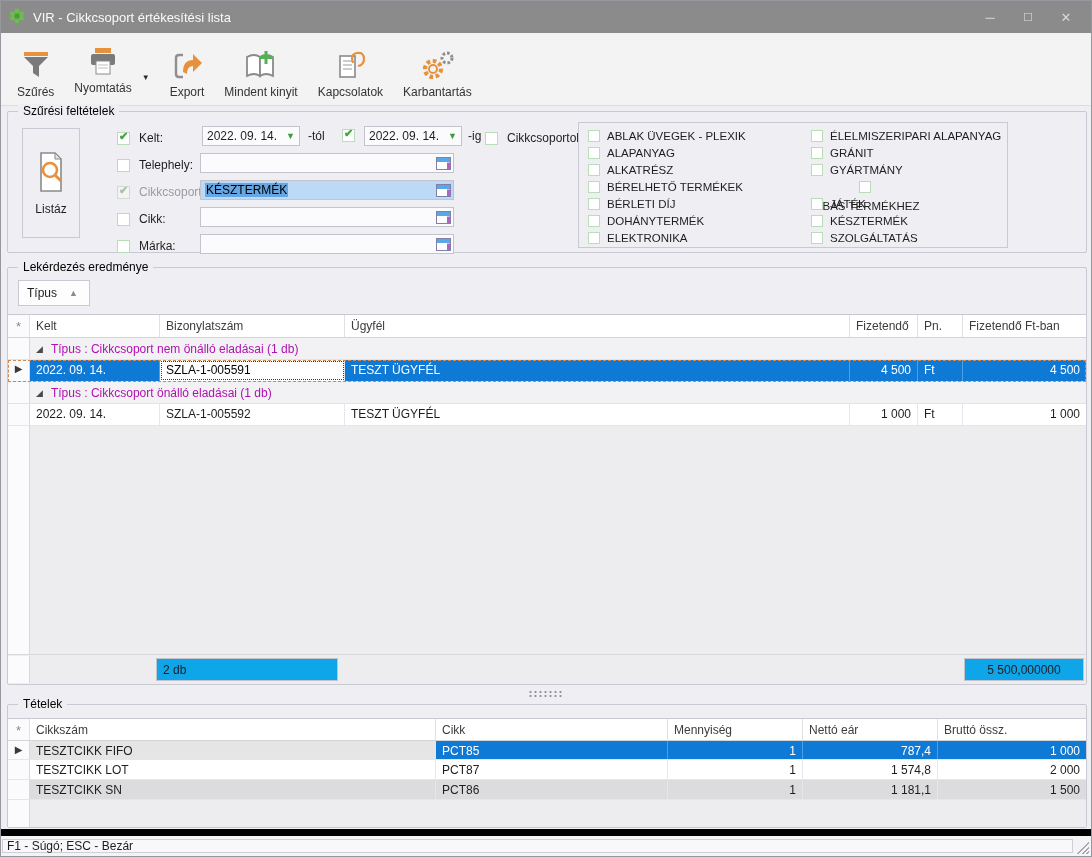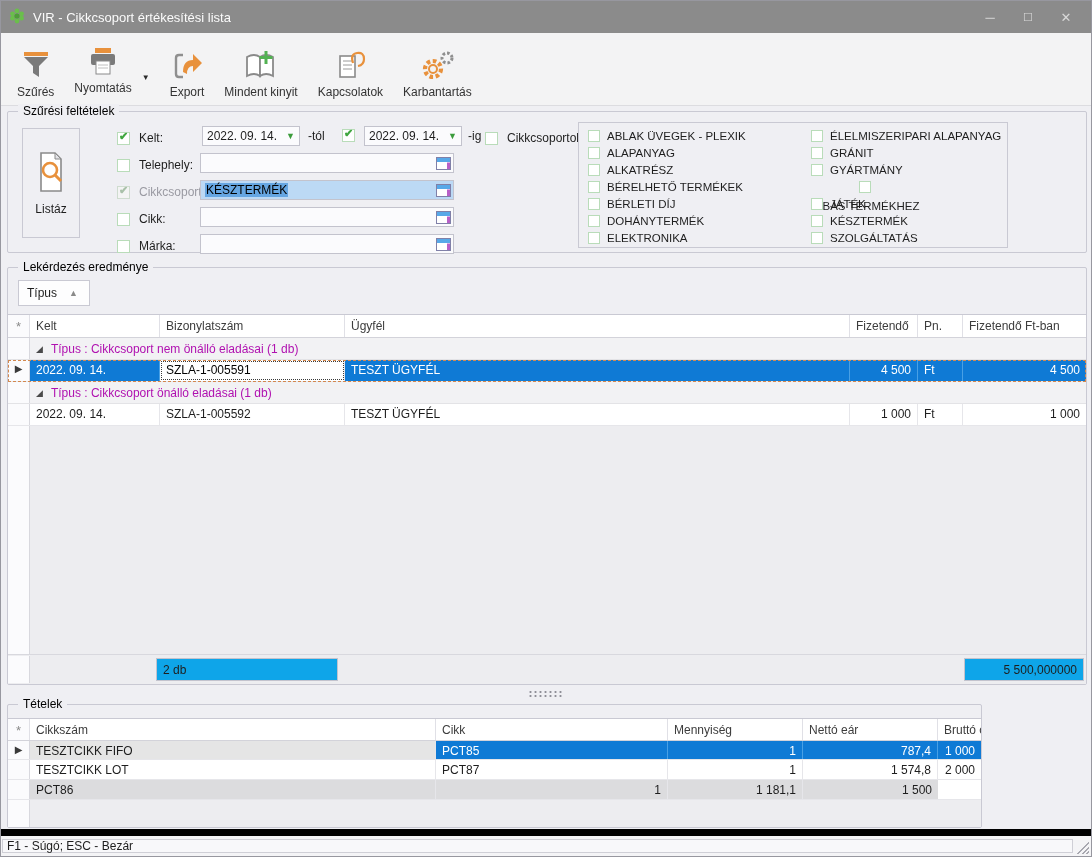--- a/index.html
+++ b/index.html
@@ -424,32 +424,32 @@
 
       <div class="filler">
         <div class="strip"></div>
       </div>
 
       <div class="rg-footer">
         <div class="find"></div>
         <div class="sumbox" style="left:148px; width:182px;">
           <span>2 db</span>
         </div>
-        <div class="sumbox" style="left:956px; right:2px; justify-content:flex-end;">
+        <div class="sumbox" style="left:956px; right:2px; justify-content:center;">
           <span>5 500,000000</span>
         </div>
       </div>
     </div>
   </div>
 
   <div class="splitter">
     <div class="grip"></div>
   </div>
 
-  <div class="groupbox" style="left:6px; top:703px; width:975px; height:124px;">
+  <div class="groupbox" style="left:6px; top:703px; width:1080px; height:124px;">
     <span class="gb-label">Tételek</span>
 
     <div class="gridwrap" style="top:13px;">
       <div class="ig-row hrow" style="height:22px;">
         <div class="c ind" style="font-size:13px;">*</div>
         <div class="c">Cikkszám</div>
         <div class="c">Cikk</div>
         <div class="c">Mennyiség</div>
         <div class="c">Nettó eár</div>
         <div class="c" style="border-right:none;">Bruttó össz.</div>
@@ -468,20 +468,21 @@
         <div class="c ind"></div>
         <div class="c">TESZTCIKK LOT</div>
         <div class="c">PCT87</div>
         <div class="c ar">1</div>
         <div class="c ar">1 574,8</div>
         <div class="c ar" style="border-right:none;">2 000</div>
       </div>
 
       <div class="ig-row irow irow2">
         <div class="c ind"></div>
+        <div class="c altrow">TESZTCIKK SN</div>
         <div class="c altrow">PCT86</div>
         <div class="c altrow ar">1</div>
         <div class="c altrow ar">1 181,1</div>
         <div class="c altrow ar" style="border-right:none;">1 500</div>
       </div>
       <div class="filler">
         <div class="strip"></div>
       </div>
     </div>
   </div>

